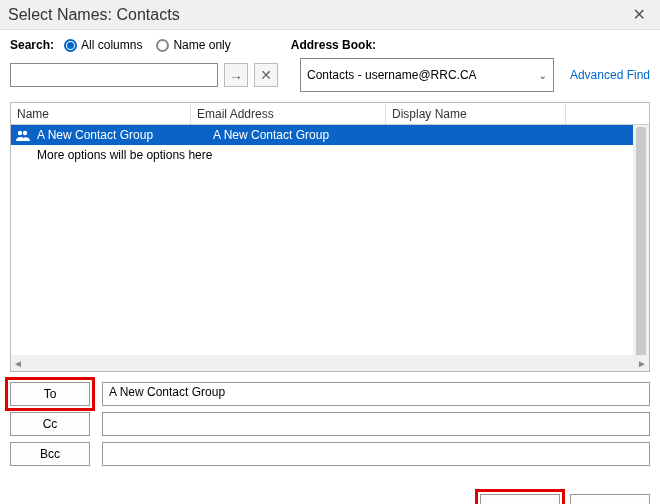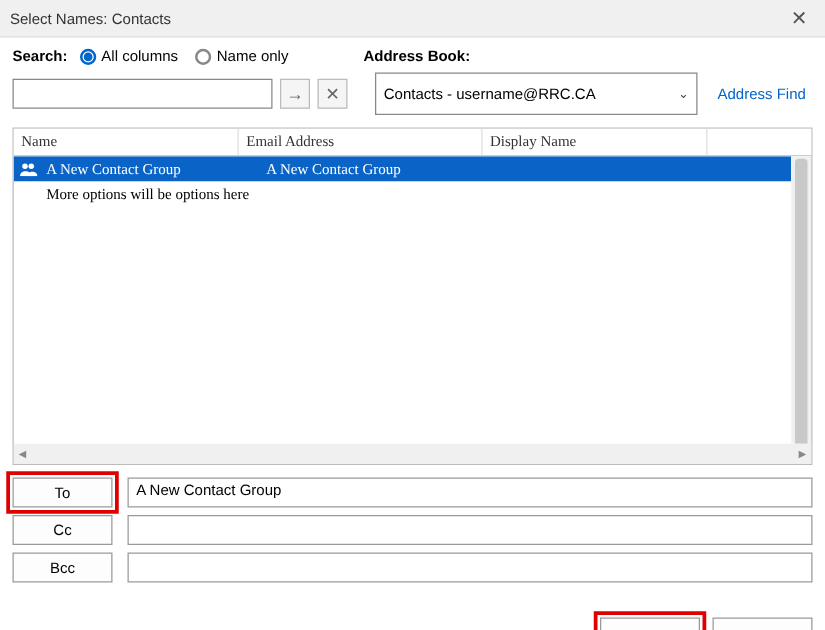--- a/index.html
+++ b/index.html
@@ -15,21 +15,21 @@
   }
   .titlebar {
     display: flex;
     align-items: center;
     justify-content: space-between;
     background: #f0f0f0;
     height: 30px;
     padding: 0 8px;
     border-bottom: 1px solid #e0e0e0;
   }
-  .titlebar-title { font-size: 12px; color: #333; }
+  .titlebar-title { font-size: 16px; color: #333; }
   .close-x { font-size: 16px; color: #555; padding: 0 6px; cursor: pointer; }
 
   .body-area { padding: 8px 10px 16px 10px; }
 
   .row1 {
     display: flex;
     align-items: center;
     gap: 6px;
     margin-bottom: 6px;
   }
@@ -80,21 +80,20 @@
   .adv-link {
     color: #0066cc; margin-left: 10px; cursor: pointer; white-space: nowrap;
   }
   .addr-label-holder { flex: 0 0 258px; margin-left: 10px; }
 
   .list-container {
     border: 1px solid #bbb;
     height: 270px;
     display: flex;
     flex-direction: column;
-    font-family: Liberation Serif, serif;
   }
   .list-header {
     display: flex;
     background: #fff;
     border-bottom: 1px solid #ccc;
     height: 22px;
     align-items: center;
   }
   .col {
     padding: 3px 6px;
@@ -206,21 +205,21 @@
       <span>→</span>
     </div>
     <div class="sq-btn">
       <span>✕</span>
     </div>
     <div style="width:10px"></div>
     <div class="addr-select">
       <span>Contacts - username@RRC.CA</span>
       <span class="chev">⌄</span>
     </div>
-    <span class="adv-link">Address Find</span>
+    <span class="adv-link">Advanced Find</span>
   </div>
 
   <div class="list-container">
     <div class="list-header">
       <div class="col col-name">Name</div>
       <div class="col col-email">Email Address</div>
       <div class="col col-disp">Display Name</div>
       <div class="col col-rest"></div>
     </div>
     <div class="list-body">

